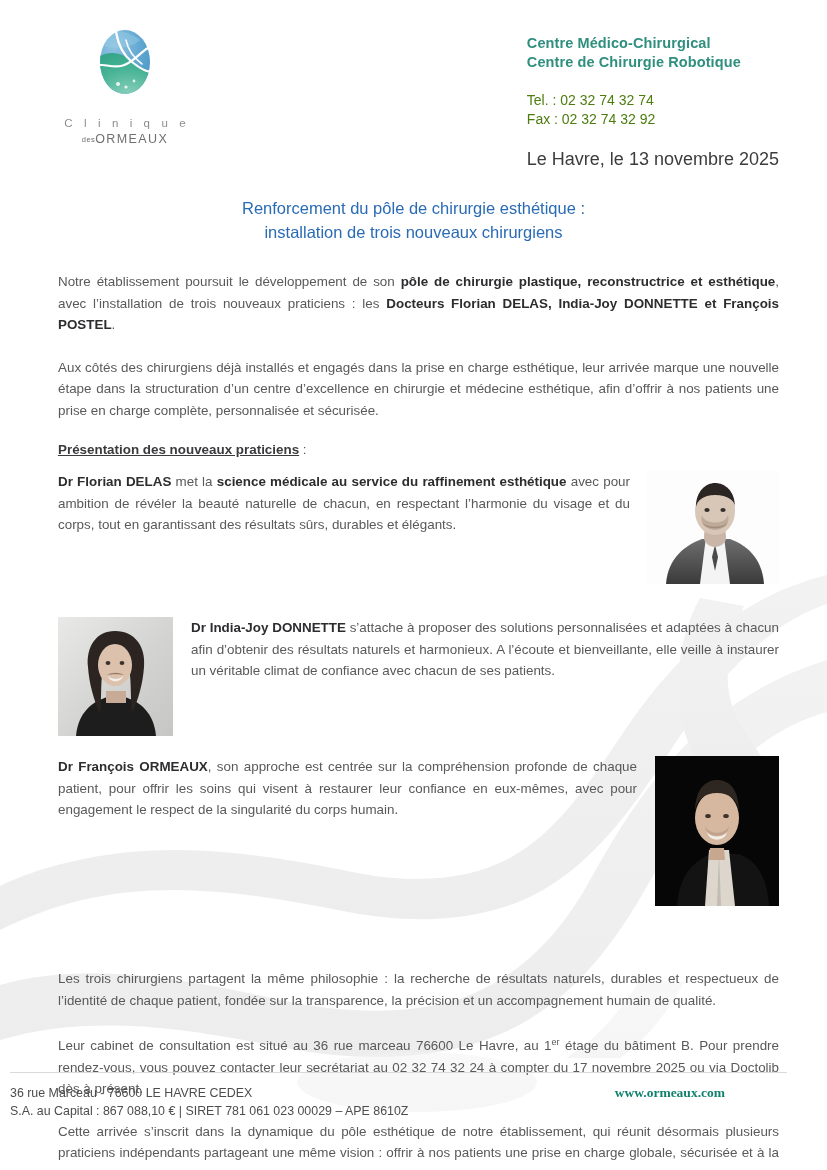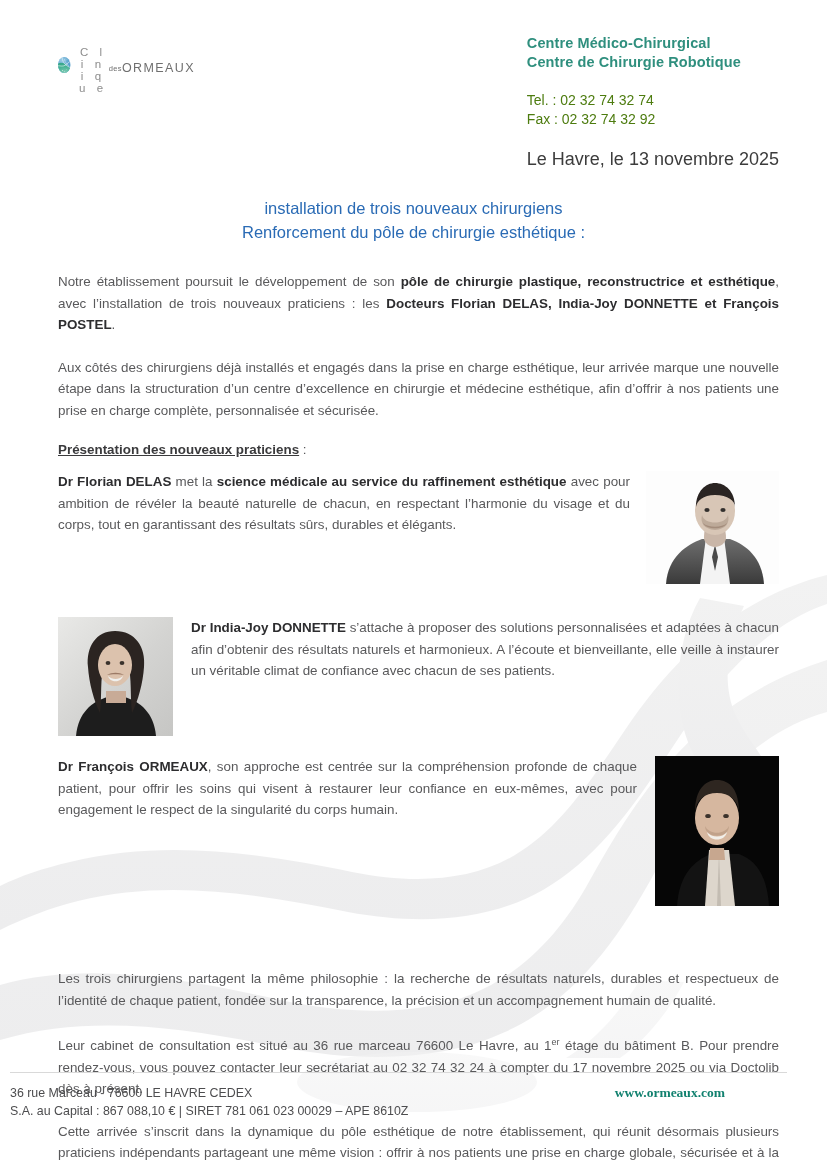--- a/index.html
+++ b/index.html
@@ -35,21 +35,21 @@
     z-index: 2;
     display: flex;
     align-items: flex-start;
     justify-content: space-between;
     padding: 14px 48px 0 55px;
     box-sizing: border-box;
   }
   .logo-block {
     width: 140px;
     display: flex;
-    flex-direction: row;
+    flex-direction: column;
     align-items: center;
     padding-top: 8px;
   }
   .logo-mark {
     width: 74px;
     height: 88px;
     display: block;
   }
   .logo-word1 {
     margin-top: 7px;
@@ -277,22 +277,22 @@
     <div class="header-right">
       <div class="hr-title">Centre Médico-Chirurgical</div>
       <div class="hr-title">Centre de Chirurgie Robotique</div>
       <div class="hr-contact">Tel. : 02 32 74 32 74</div>
       <div class="hr-contact" style="margin-top:0">Fax : 02 32 74 32 92</div>
       <div class="hr-date">Le Havre, le 13 novembre 2025</div>
     </div>
   </div>
 
   <div class="doc-title">
+    <div>Renforcement du pôle de chirurgie esthétique :</div>
     <div>installation de trois nouveaux chirurgiens</div>
-    <div>Renforcement du pôle de chirurgie esthétique :</div>
   </div>
 
   <div class="body-area">
 
     <div class="gap-lg"></div>
 
     <p class="para"><span>Notre établissement poursuit le développement de son </span><b>pôle de chirurgie plastique, reconstructrice et esthétique</b><span>, avec l’installation de trois nouveaux praticiens : les </span><b>Docteurs Florian DELAS, India-Joy DONNETTE et François POSTEL</b><span>.</span></p>
 
     <div class="gap-md"></div>
 

